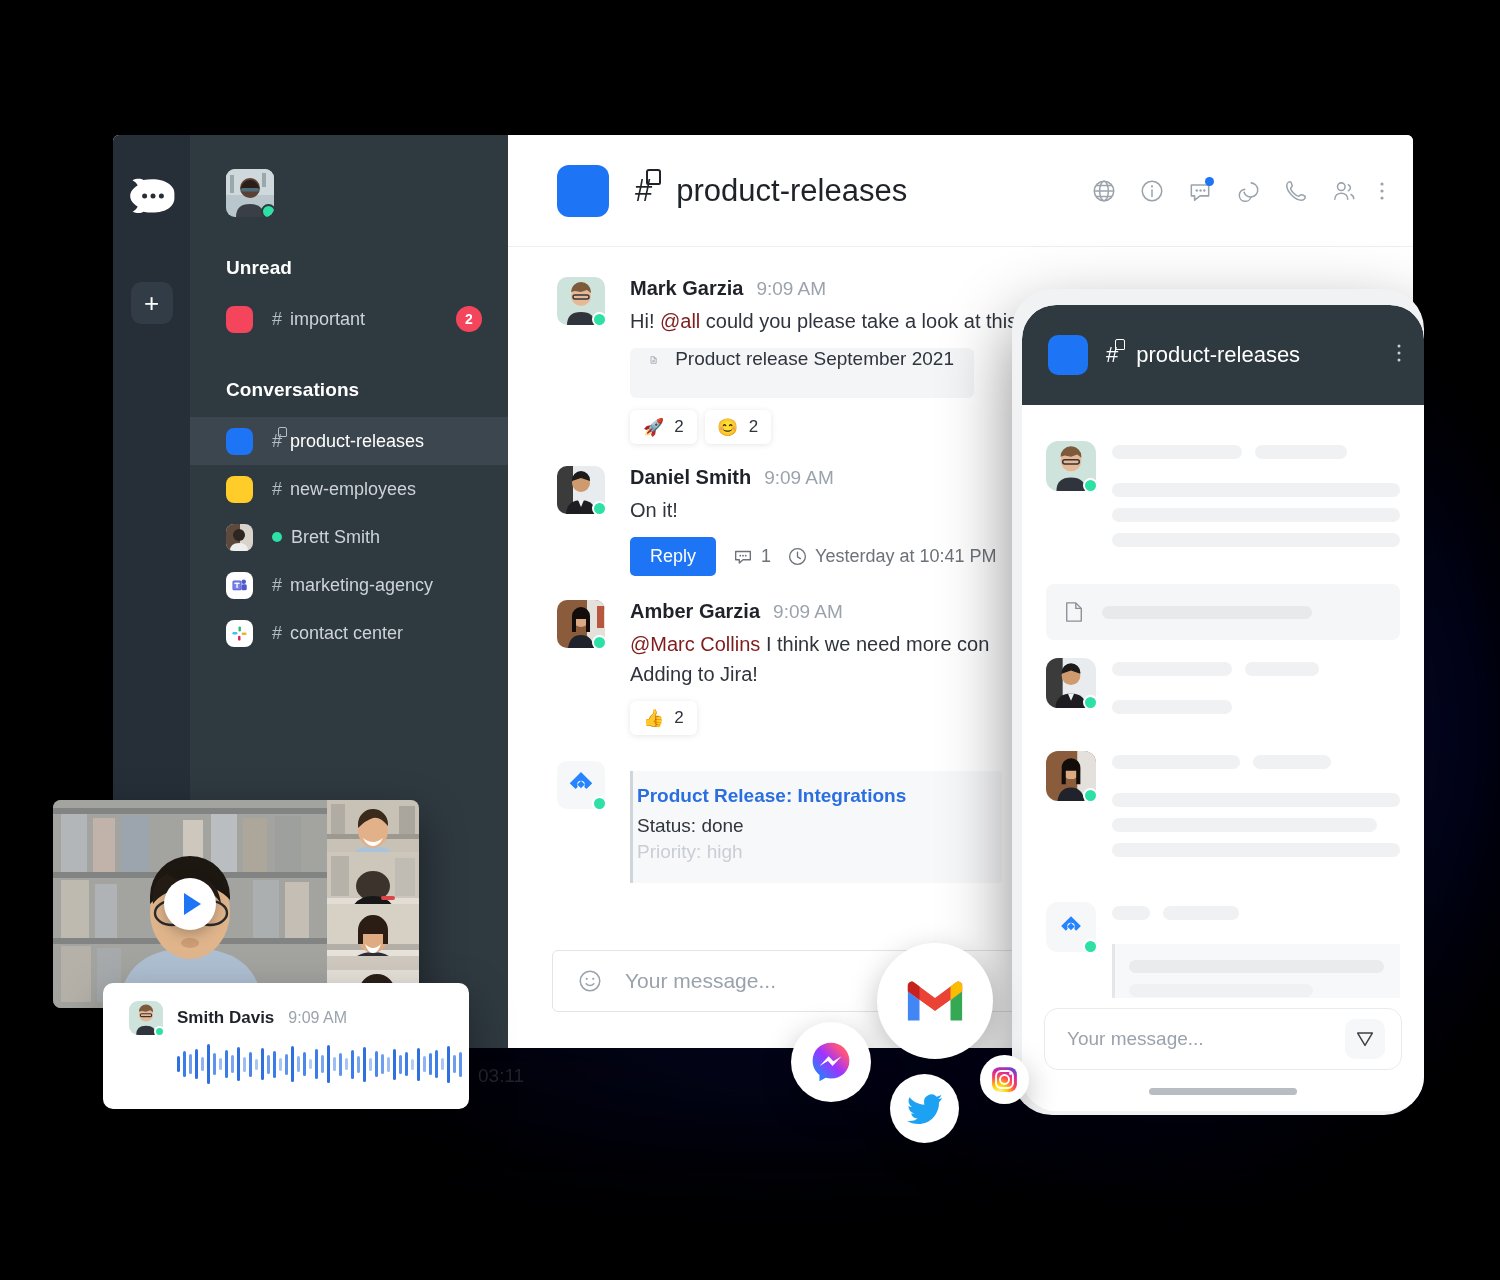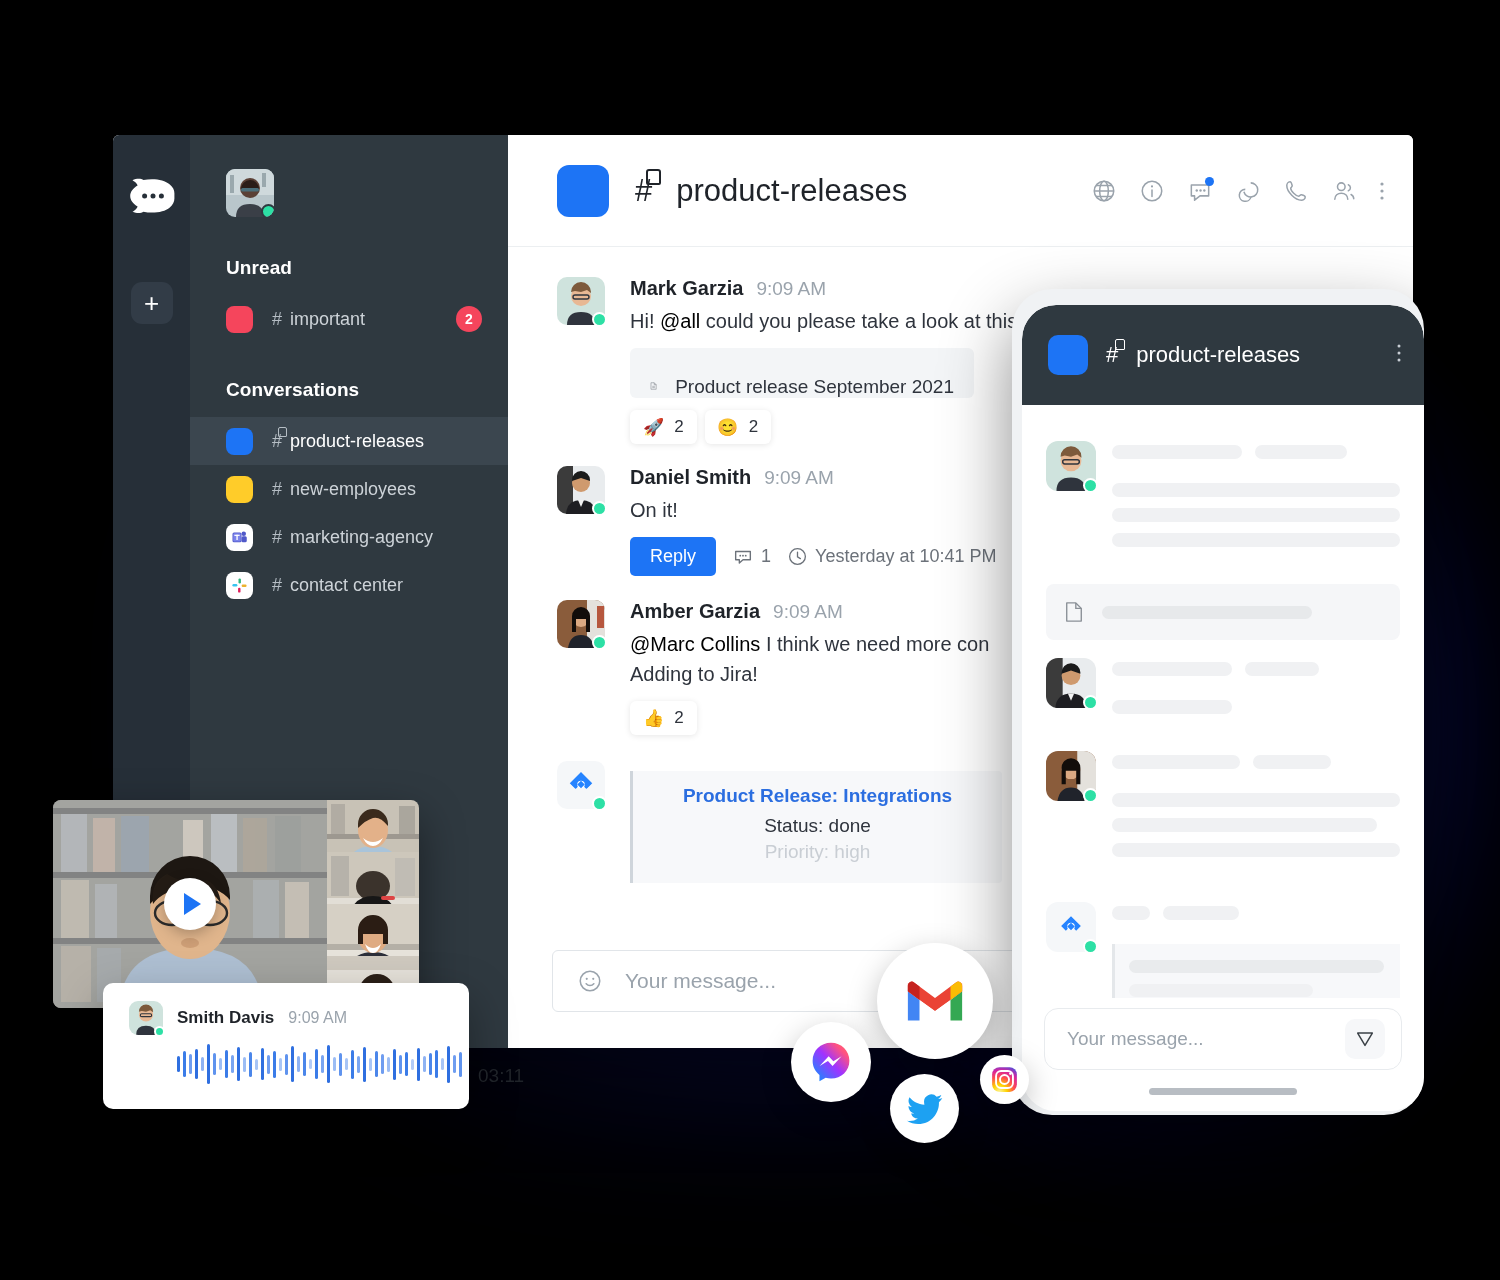--- a/index.html
+++ b/index.html
@@ -103,41 +103,41 @@
 
   .msgs { flex: 1; padding: 30px 0 0 0; overflow: hidden; position: relative; }
   .msg { display: flex; padding: 0 40px 0 49px; margin-bottom: 16px; }
   .msg-ava { width: 48px; height: 48px; border-radius: 10px; flex: 0 0 48px; position: relative; overflow: visible; }
   .msg-ava .inner { width: 48px; height: 48px; border-radius: 10px; overflow: hidden; }
   .msg-body { margin-left: 25px; flex: 1; min-width: 0; }
   .msg-head { display: flex; align-items: baseline; gap: 13px; margin-bottom: 6px; }
   .msg-user { font-size: 20px; font-weight: bold; color: #1f2329; }
   .msg-time { font-size: 19px; color: #9aa3ac; }
   .msg-text { font-size: 20px; color: #2f343d; line-height: 1.5; white-space: nowrap; }
-  .mention { color: #000000; }
+  .mention { color: #7f1d1d; }
   .attach {
     margin-top: 12px; background: #f3f5f7; border-radius: 6px; height: 50px;
-    display: flex; align-items: flex-end; padding: 0 20px; max-width: 344px;
+    display: flex; align-items: flex-start; padding: 0 20px; max-width: 344px;
   }
   .attach-label { font-size: 19px; color: #2f343d; margin-left: 18px; white-space: nowrap; }
   .reactions { display: flex; gap: 8px; margin-top: 12px; }
   .react {
     background: #fff; border-radius: 6px; height: 34px; display: flex; align-items: center;
     gap: 10px; padding: 0 13px; font-size: 17px; color: #2f343d;
     box-shadow: 0 1px 6px rgba(0,0,0,0.10);
   }
   .actions { display: flex; align-items: center; gap: 16px; margin-top: 12px; }
   .reply-btn {
     background: #1d74f5; color: #fff; font-size: 18px; border-radius: 5px;
     padding: 9px 20px; font-weight: 400;
   }
   .act-meta { display: flex; align-items: center; gap: 7px; font-size: 18px; color: #6c727a; }
   .jira-card {
     margin-top: 10px; border-left: 3px solid #cfd5db; background: #f7f8fa;
-    padding: 14px 20px 16px 20px; max-width: 372px; border-radius: 0 4px 4px 0; text-align: center;
+    padding: 14px 20px 16px 4px; max-width: 372px; border-radius: 0 4px 4px 0;
   }
   .jira-title { color: #2b6ee0; font-weight: bold; font-size: 19px; margin-bottom: 8px; }
   .jira-line { font-size: 19px; color: #2f343d; margin-bottom: 4px; }
   .jira-line.faded { color: #c9ced4; }
 
   .composer { padding: 0 40px 36px 44px; }
   .composer-box {
     border: 1px solid #e1e5e9; border-radius: 6px; height: 62px; display: flex; align-items: center;
     padding: 0 24px; background: #fff;
   }
@@ -283,20 +283,32 @@
         <span class="sb-hash locked">#</span>
         <span class="sb-label">product-releases</span>
       </div>
 
       <div class="sb-item">
         <div class="sb-sq" style="background:#ffcc29"></div>
         <span class="sb-hash">#</span>
         <span class="sb-label">new-employees</span>
       </div>
 
+      <div class="sb-item">
+        <div class="sb-ava">
+          <svg width="27" height="27" viewBox="0 0 27 27">
+            <rect width="27" height="27" fill="#d9d3cb"></rect>
+            <rect x="0" y="0" width="14" height="27" fill="#5d4a3c"></rect>
+            <circle cx="13" cy="11" r="6" fill="#2e2620"></circle>
+            <path d="M4 27 q0-8 9-8 t9 8z" fill="#efefef"></path>
+          </svg>
+        </div>
+        <span class="sb-dot"></span>
+        <span class="sb-label">Brett Smith</span>
+      </div>
 
 
       <div class="sb-item">
         <div class="sb-ava" style="background:#fff;display:flex;align-items:center;justify-content:center;">
           <svg width="18" height="18" viewBox="0 0 24 24">
             <rect x="2" y="6" width="12" height="13" rx="2" fill="#5059c9"></rect>
             <rect x="3" y="7" width="10" height="11" rx="1.5" fill="#7b83eb"></rect>
             <rect x="4.5" y="9" width="7" height="1.6" fill="#fff"></rect>
             <rect x="7.2" y="9" width="1.8" height="7" fill="#fff"></rect>
             <circle cx="17" cy="7.5" r="3" fill="#5059c9"></circle>

